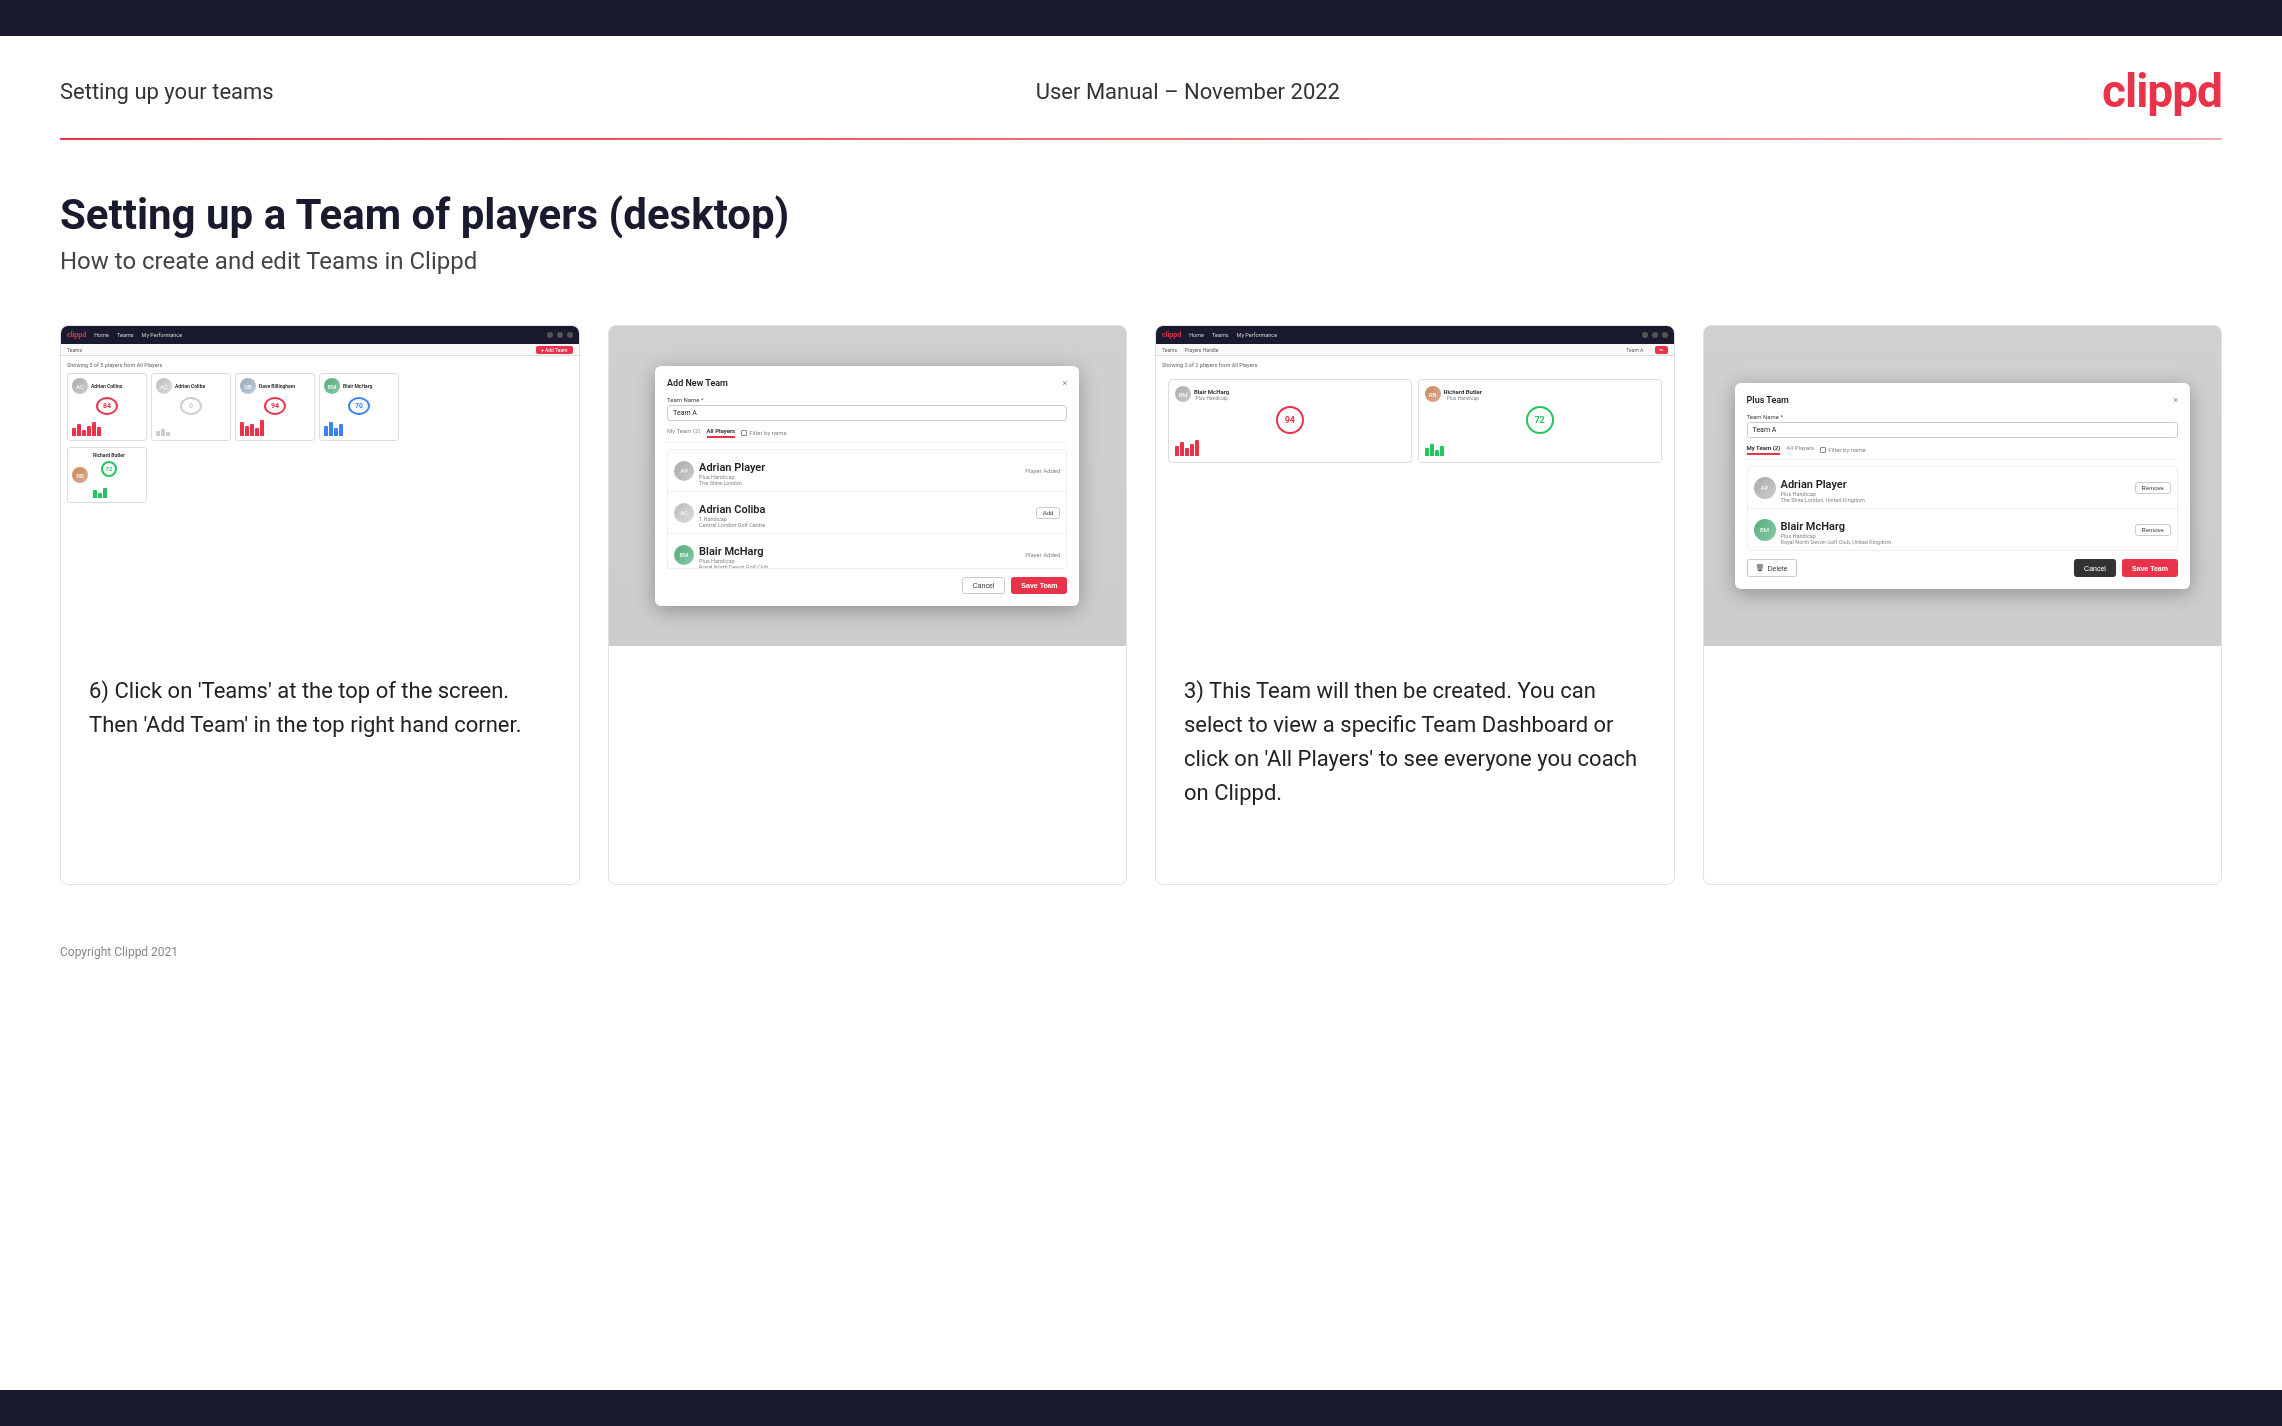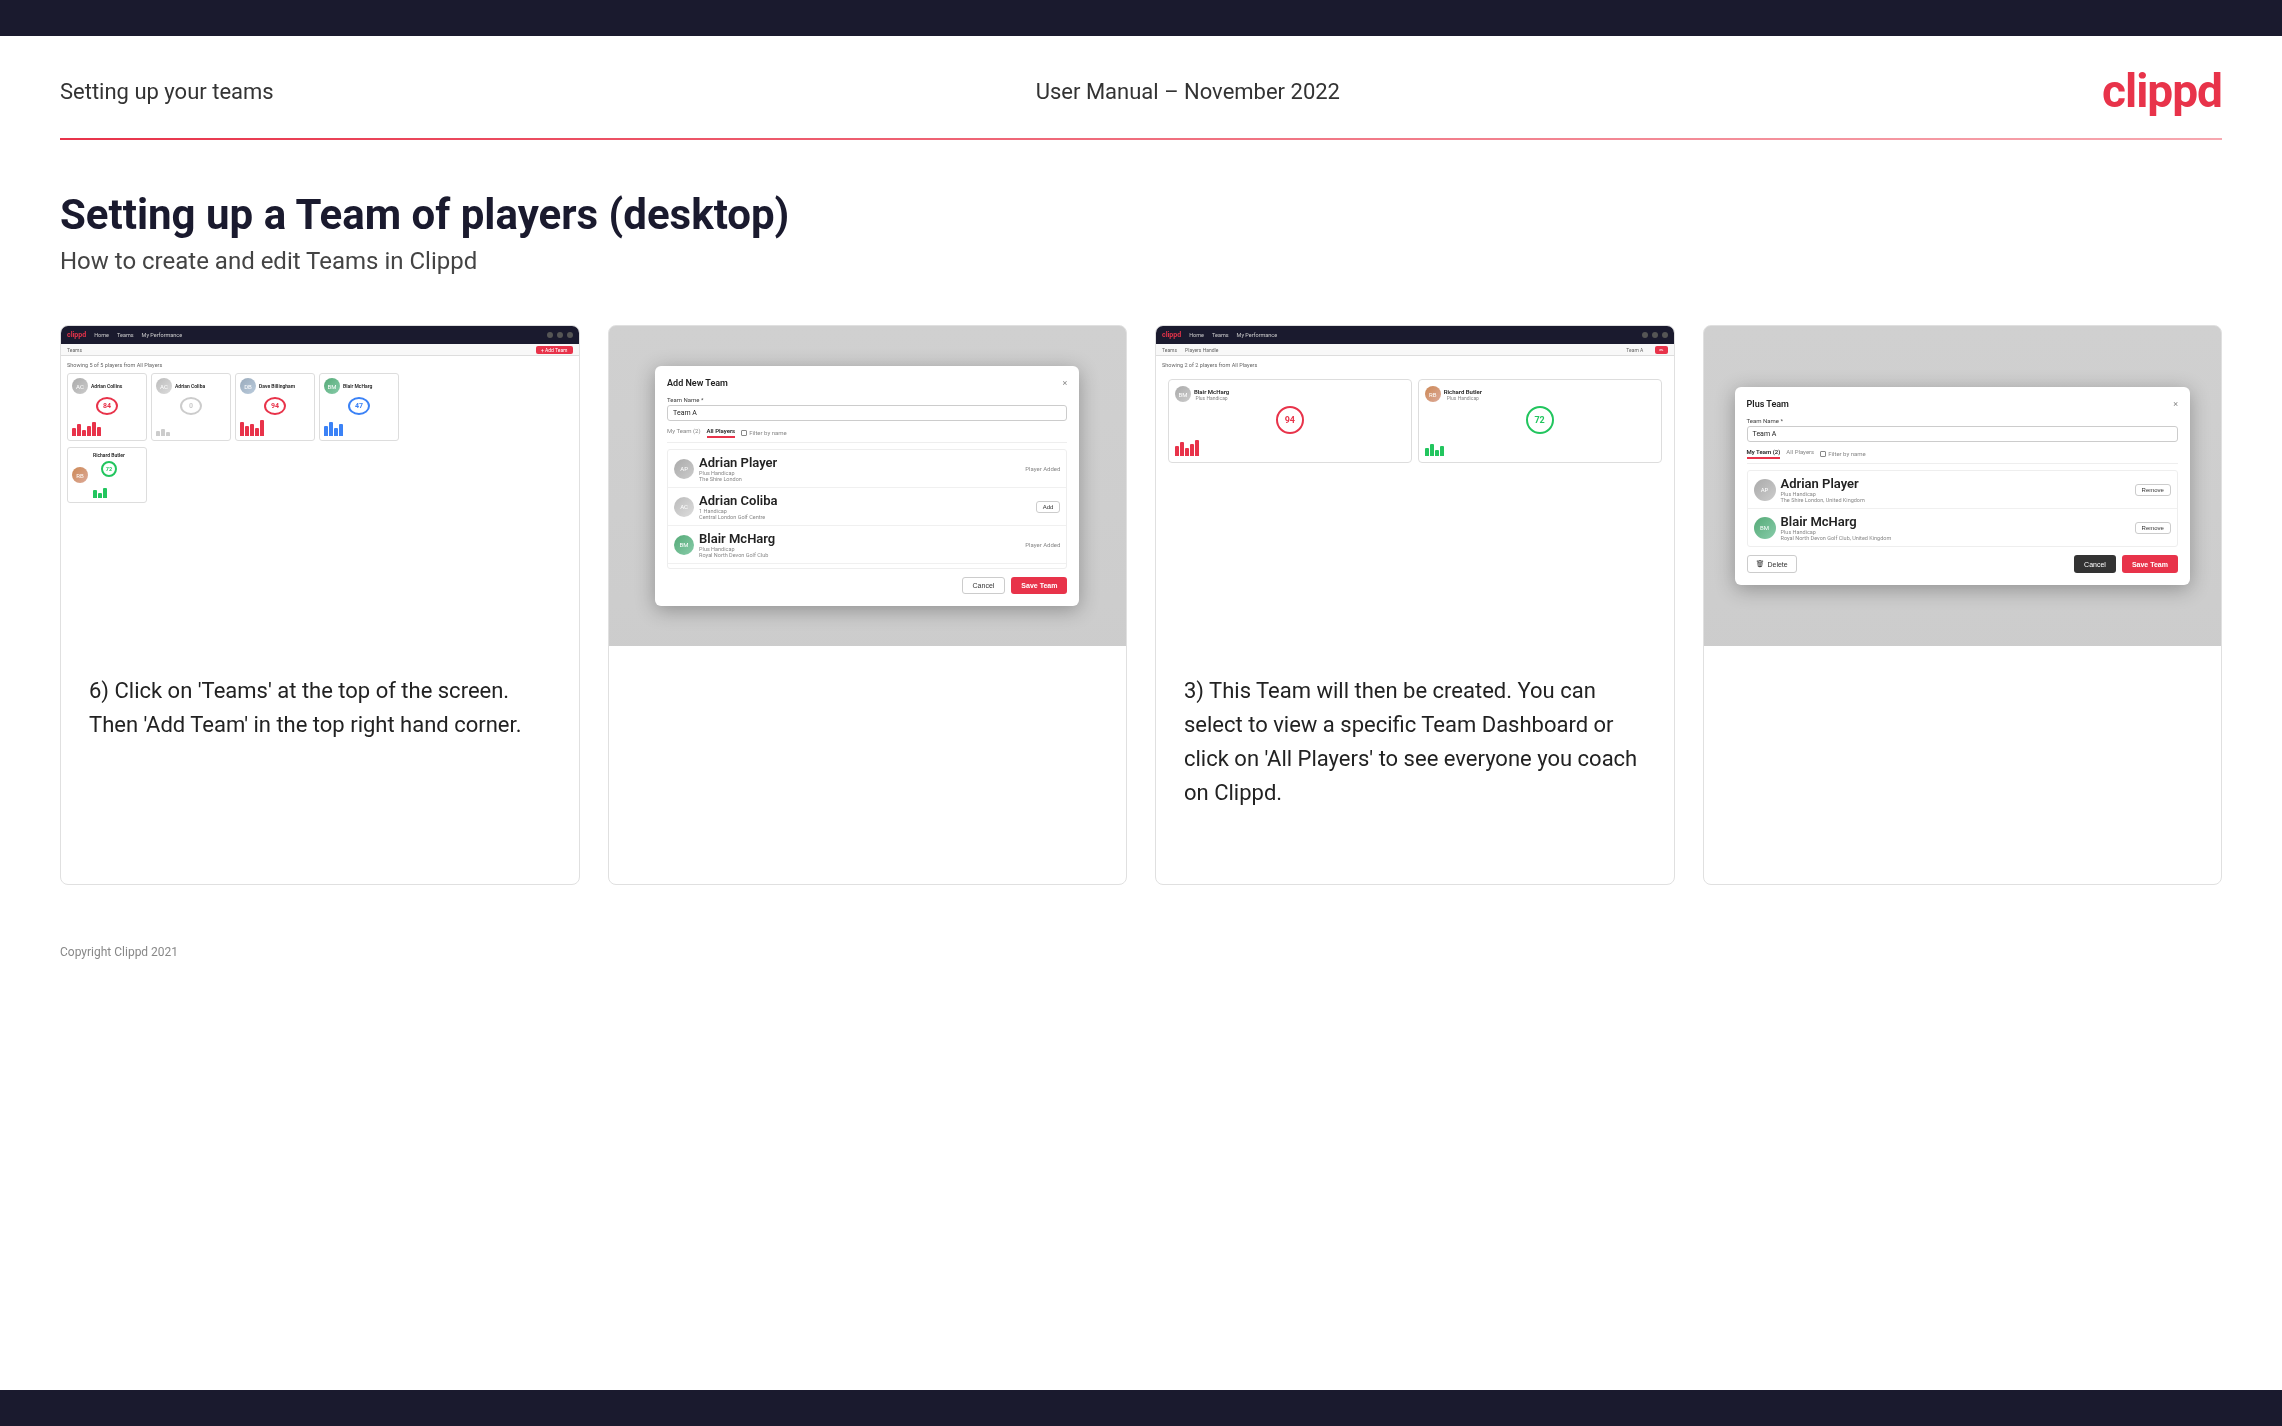--- a/index.html
+++ b/index.html
@@ -357,23 +357,24 @@
       gap: 5px;
     }
 
     .mock-player-row:last-child { border-bottom: none; }
 
     .mock-player-info {
       flex: 1;
     }
 
     .mock-player-name-row {
-      font-size: 13px;
+      font-size: 11px;
       font-weight: 600;
       color: #222;
+      margin-top: 6px;
     }
 
     .mock-player-detail {
       font-size: 5.5px;
       color: #888;
     }
 
     .mock-add-btn {
       background: #fff;
       border: 1px solid #ccc;
@@ -571,21 +572,21 @@
               </div>
             </div>
 
             <div class="mock-player-card">
               <div class="mock-player-header">
                 <div class="mock-avatar">
                   <div class="mock-avatar-inner" style="background:linear-gradient(135deg,#5a7,#8ca);">BM</div>
                 </div>
                 <div class="mock-player-name">Blair McHarg</div>
               </div>
-              <div class="mock-score-circle blue">47</div>
+              <div class="mock-score-circle blue">70</div>
               <div class="mock-bars">
                 <div class="mock-bar" style="height:10px;background:#3b82f6;"></div>
                 <div class="mock-bar" style="height:14px;background:#3b82f6;"></div>
                 <div class="mock-bar" style="height:8px;background:#3b82f6;"></div>
                 <div class="mock-bar" style="height:12px;background:#3b82f6;"></div>
               </div>
             </div>
           </div>
 
           <div style="margin-top:6px;border:1px solid #ddd;border-radius:3px;padding:4px;display:flex;align-items:center;gap:5px;width:80px;">

